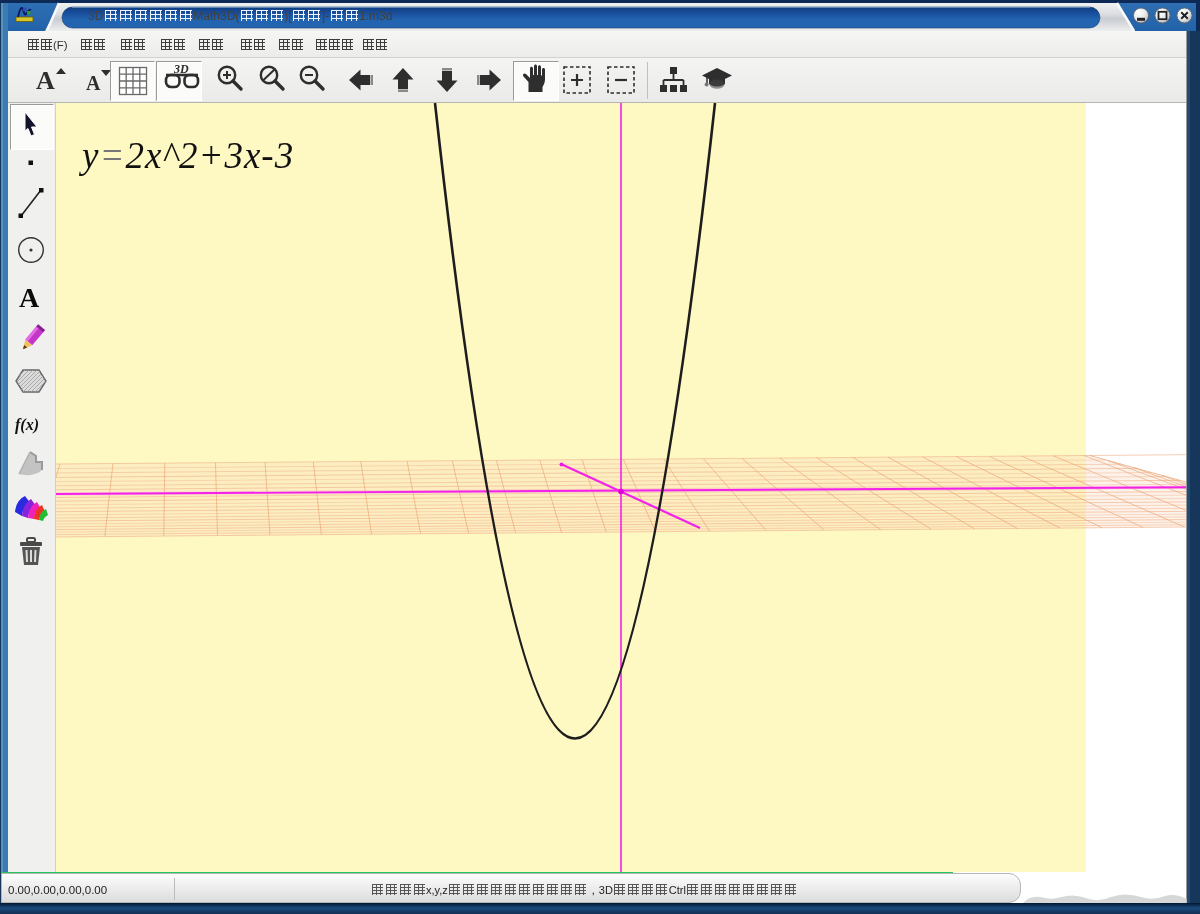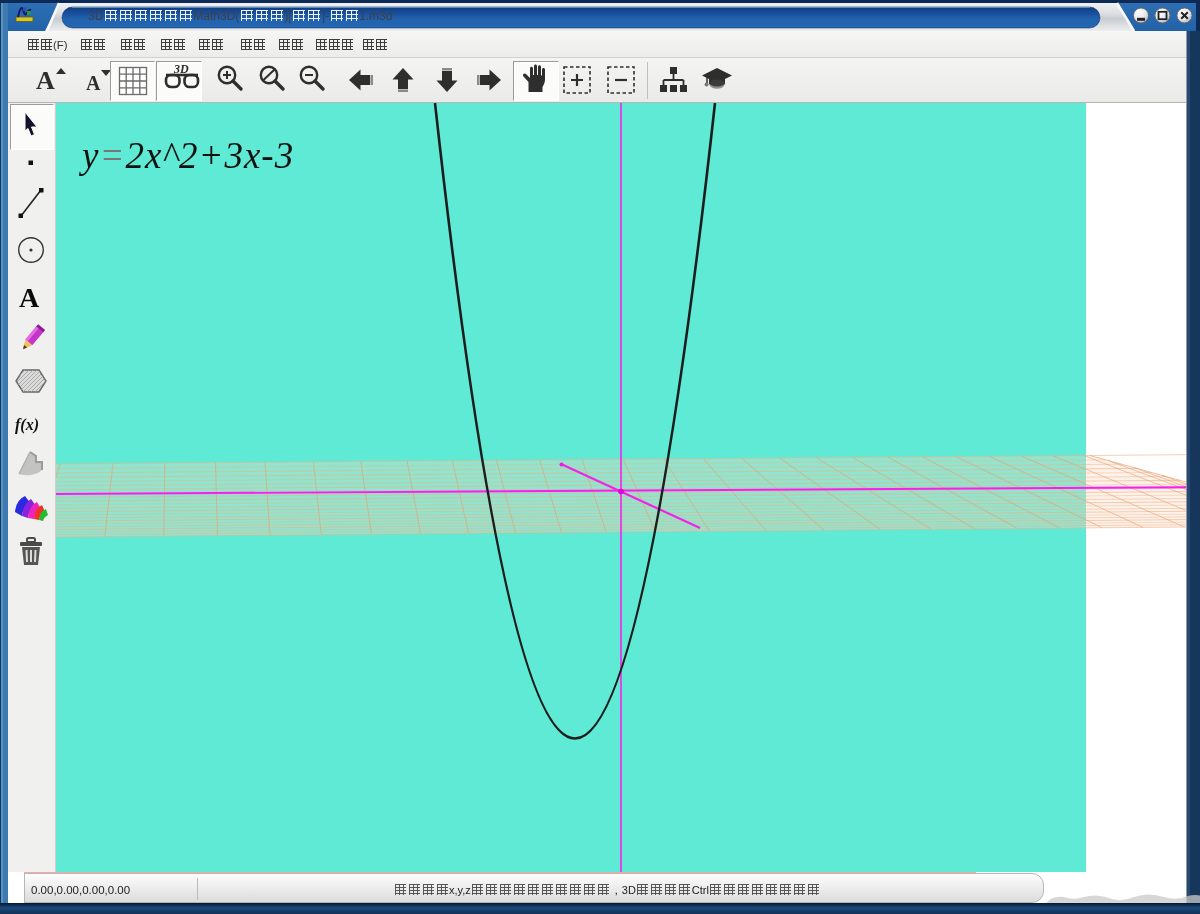--- a/index.html
+++ b/index.html
@@ -232,21 +232,21 @@
         </g>
       </svg>
 <svg class="abs" style="left:8px;top:432px" width="30" height="33" viewBox="0 0 30 33">
         <rect x="4" y="7" width="22" height="4" rx="1" fill="#4a4a4a"></rect>
         <rect x="11" y="3" width="8" height="4" rx="1.5" fill="none" stroke="#4a4a4a" stroke-width="2"></rect>
         <path d="M6,12 L8,30 L22,30 L24,12 z" fill="#555"></path>
         <path d="M10.5,15 L11,27 M15,15 L15,27 M19.5,15 L19,27" stroke="#ddd" stroke-width="2"></path>
       </svg>
 </div>
 
-<div class="abs" style="left:56px;top:103px;width:1030px;height:769px;background:#5eead4">
+<div class="abs" style="left:56px;top:103px;width:1030px;height:769px;background:#fef9c3">
 <svg width="1130" height="769" viewBox="56 103 1130 769">
 <defs>
           <filter id="soft" x="-5%" y="-5%" width="110%" height="110%">
             <feGaussianBlur stdDeviation="0.45"></feGaussianBlur>
           </filter>
         </defs>
         <g filter="url(#soft)">
 <polygon points="56,464 1090,455.5 1186,482 1186,527 56,537" fill="#f8d9c0" opacity="0.33"></polygon>
 <line x1="56.0" y1="464.0" x2="1186.0" y2="454.7" stroke="#f0b088" stroke-width="1" opacity="0.62"></line>
 <line x1="56.0" y1="468.6" x2="1105.9" y2="459.9" stroke="#f0b088" stroke-width="1" opacity="0.42"></line>
@@ -308,21 +308,21 @@
 <circle cx="621" cy="491.5" r="2.8" fill="#e000d8"></circle>
 <circle cx="561.5" cy="464.5" r="2" fill="#ee1ae4"></circle>
 <path d="M435,103 Q575,1374 715,103" fill="none" stroke="#1d1d1d" stroke-width="2.6"></path>
 </svg>
 <div class="abs" style="left:26px;top:31px;font-family:'Liberation Serif',serif;font-style:italic;font-size:37px;color:#111;letter-spacing:1px">y<span style="color:#777">=</span>2x^2+3x-3</div>
 </div>
 
 <div class="abs" style="left:0;top:3px;width:8px;height:900px;background:linear-gradient(90deg,#16365c 0 1px,#5693c5 1px 3px,#3c7ab0 3px 8px)"></div>
 <div class="abs" style="left:1186px;top:31px;width:14px;height:872px;background:linear-gradient(90deg,#9a9a9a 0 1px,#234a74 1px 4px,#16365c 4px)"></div>
 
-<div class="abs" style="left:24px;top:872px;width:952px;height:31px;background:#fca5a5">
+<div class="abs" style="left:1px;top:872px;width:952px;height:31px;background:#22c55e">
 <div class="abs" style="left:0;top:1px;width:1020px;height:30px;background:linear-gradient(#fdfdfd,#dcdcdc);border:1px solid #b6b6b4;border-radius:0 12px 12px 0">
 <div class="abs" style="left:6px;top:10px;font-size:11.5px;color:#222">0.00,0.00,0.00,0.00</div>
 <div class="abs" style="left:172px;top:4px;width:1px;height:22px;background:#bbb"></div>
 <div class="abs" style="left:368px;top:9px;font-size:12px;color:#222"><i class="cs"></i><i class="cs"></i><i class="cs"></i><i class="cs"></i><span style="font-size:11px">x,y,z</span><i class="cs"></i><i class="cs"></i><i class="cs"></i><i class="cs"></i><i class="cs"></i><i class="cs"></i><i class="cs"></i><i class="cs"></i><i class="cs"></i><i class="cs"></i><span style="font-size:11px">，</span><span style="font-size:11px">3D</span><i class="cs"></i><i class="cs"></i><i class="cs"></i><i class="cs"></i><span style="font-size:11px">Ctrl</span><i class="cs"></i><i class="cs"></i><i class="cs"></i><i class="cs"></i><i class="cs"></i><i class="cs"></i><i class="cs"></i><i class="cs"></i></div>
 </div>
 <svg class="abs" style="left:1022px;top:20px" width="164" height="11" viewBox="0 0 164 11">
 <path d="M0,11 Q8,2 22,6 Q30,8 38,5 Q52,1 66,7 Q76,10 88,5 Q102,0 118,5 Q130,9 142,4 Q152,1 164,7 L164,11 z" fill="#c9c9c9" opacity="0.75"></path>
 </svg>
 </div>
 <div class="abs" style="left:0;top:903px;width:1200px;height:11px;background:linear-gradient(#04172e,#1b4a7c 45%,#102f55)"></div>

